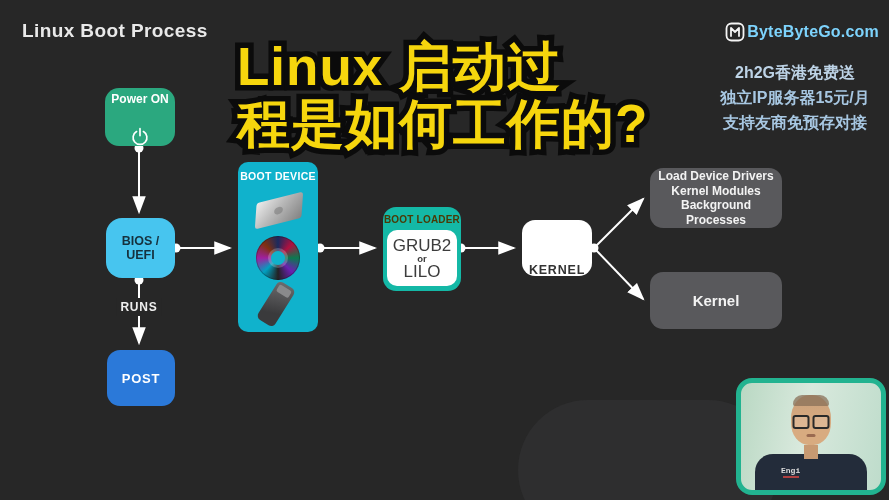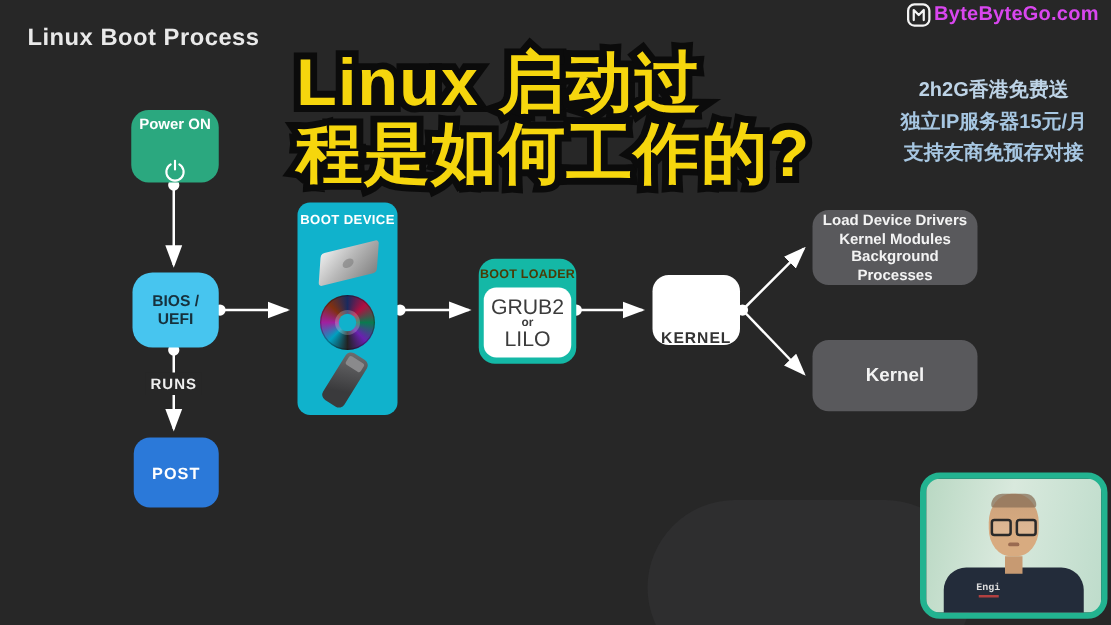--- a/index.html
+++ b/index.html
@@ -3,22 +3,22 @@
 <meta charset="utf-8">
 <style>
   html,body{margin:0;padding:0;}
   body{width:889px;height:500px;overflow:hidden;background:#272727;
        font-family:"Liberation Sans", sans-serif;}
   .frame{position:relative;width:889px;height:500px;background:#272727;overflow:hidden;}
 
   
   .page-title{position:absolute;left:22px;top:20px;font-size:19px;font-weight:700;
               color:#e9e9e9;letter-spacing:.4px;}
-  .brand{position:absolute;right:10px;top:2px;display:flex;align-items:center;gap:2px;
-         color:#d946ef;font-size:16px;font-weight:700;letter-spacing:.2px;}
+  .brand{position:absolute;right:10px;top:22px;display:flex;align-items:center;gap:2px;
+         color:#7dd3fc;font-size:16px;font-weight:700;letter-spacing:.2px;}
   .brand svg{display:block;}
 
   
   .promo{position:absolute;left:710px;top:60px;width:170px;text-align:center;
          color:#a7c7e2;font-weight:700;font-size:16px;line-height:25px;}
   .promo .l1{color:#bdd3e6;}
 
   
   .blob{position:absolute;left:518px;top:400px;width:260px;height:140px;
         background:#2e2e2f;border-radius:70px;z-index:1;}

